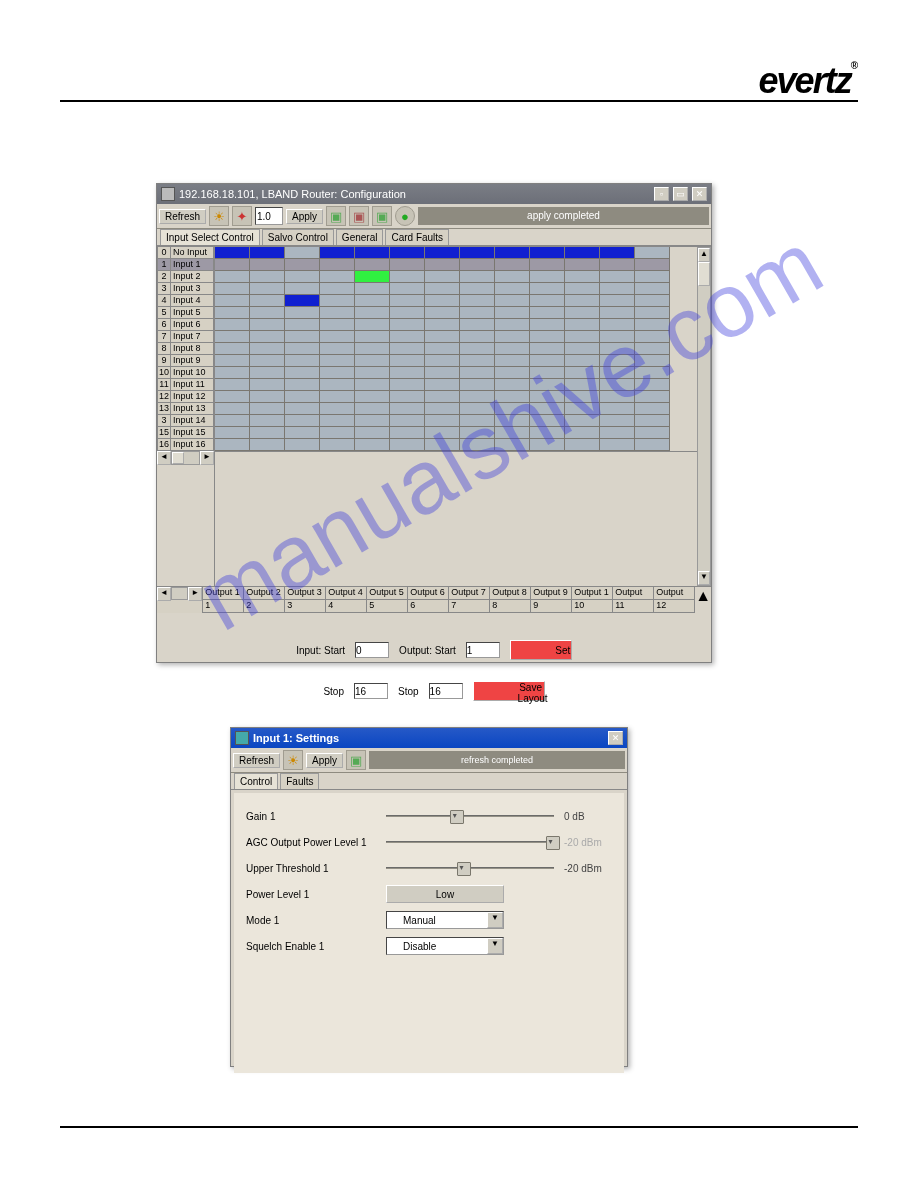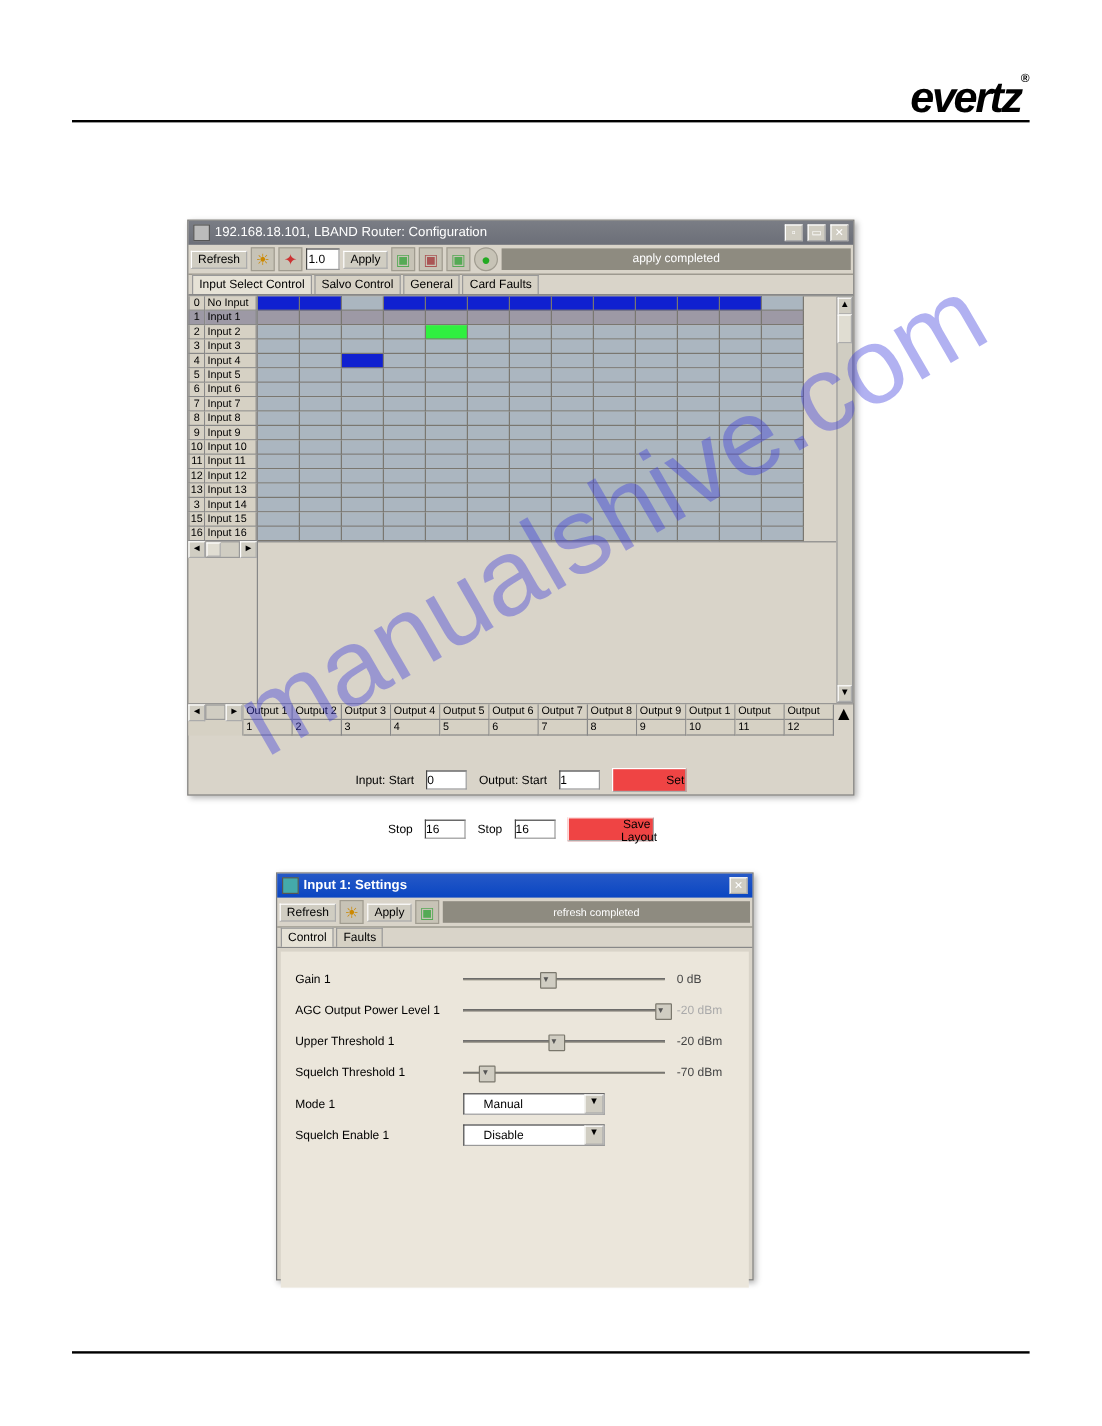--- a/index.html
+++ b/index.html
@@ -574,26 +574,23 @@
     </div>
     <div class="ctl-row">
       <div class="lbl">Upper Threshold 1</div>
       <div class="slider">
           <div class="track"></div>
           <div class="thumb" id="th-up" style="left: 42%;"></div>
         </div>
       <div class="val">-20 dBm</div>
     </div>
     <div class="ctl-row">
-      <div class="lbl">Squelch Threshold 1</div>
-      <div class="slider">
-          <div class="track"></div>
-          <div class="thumb" id="th-sq" style="left: 8%;"></div>
-        </div>
-      <div class="val">-70 dBm</div>
+      <div class="lbl">Power Level 1</div>
+      <button class="pl-btn">Low</button>
+      <div class="val"></div>
     </div>
     <div class="ctl-row">
       <div class="lbl">Mode 1</div>
       <div class="combo">
           <div class="txt">Manual</div>
           <div class="dd">▼</div>
         </div>
       <div class="val"></div>
     </div>
     <div class="ctl-row">

